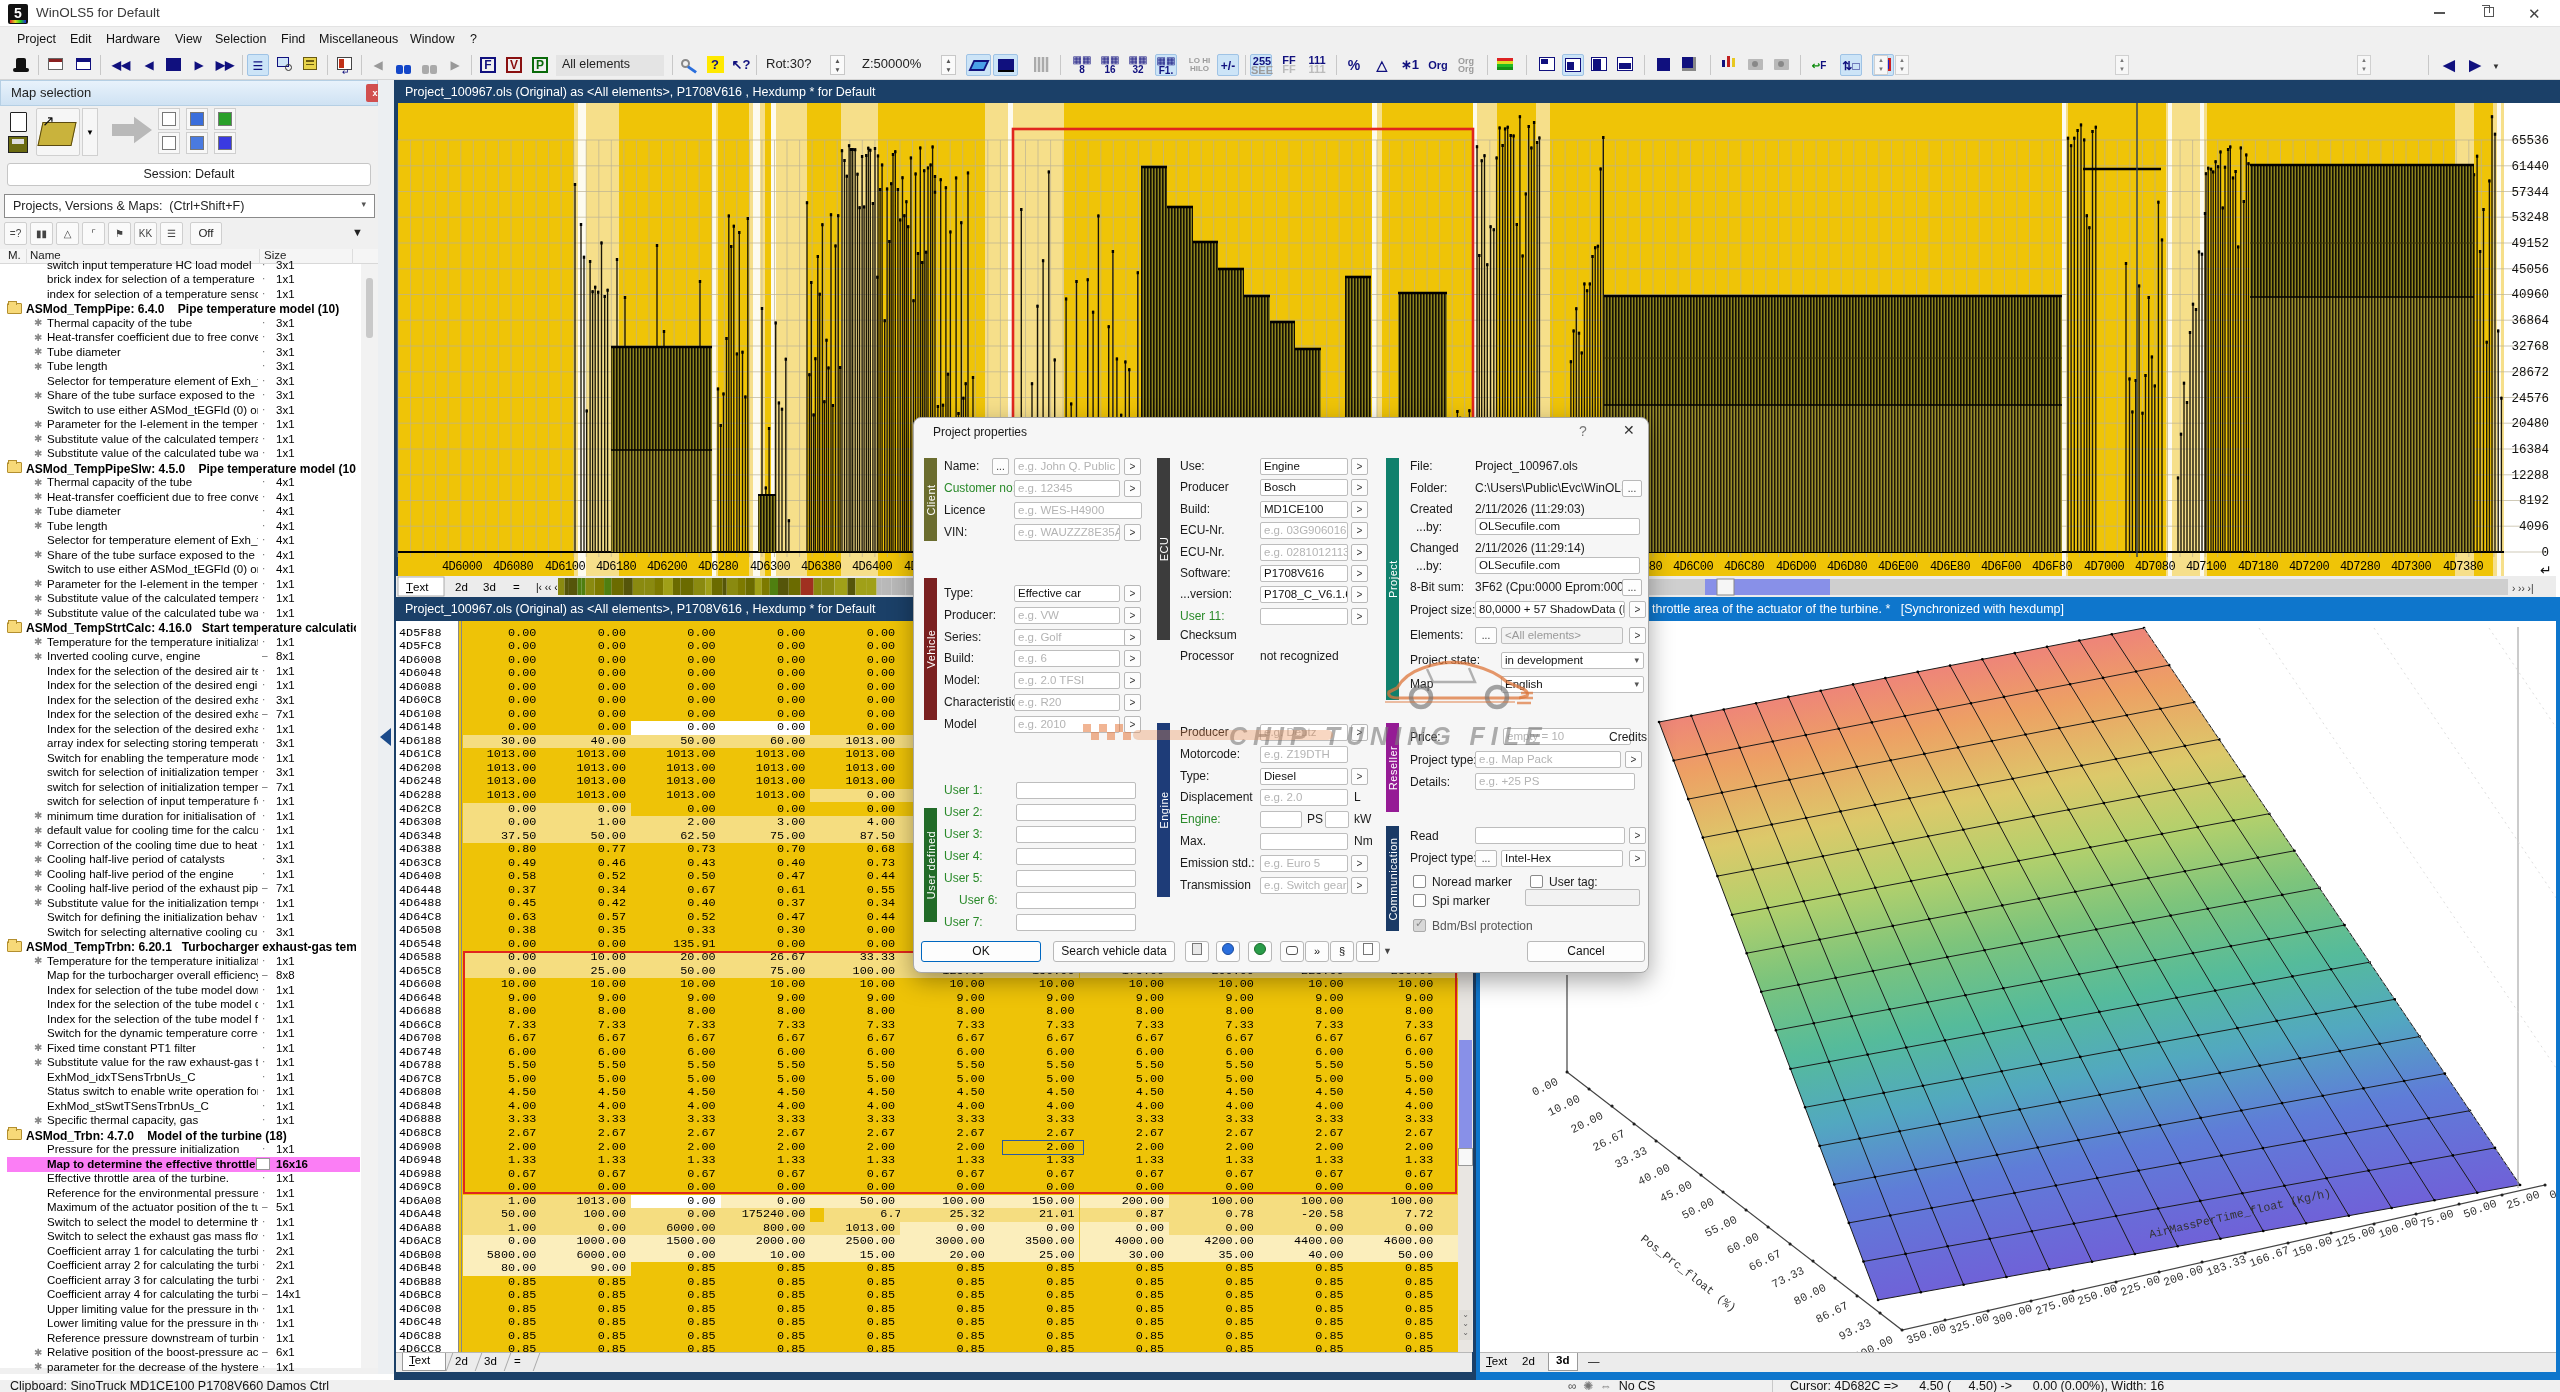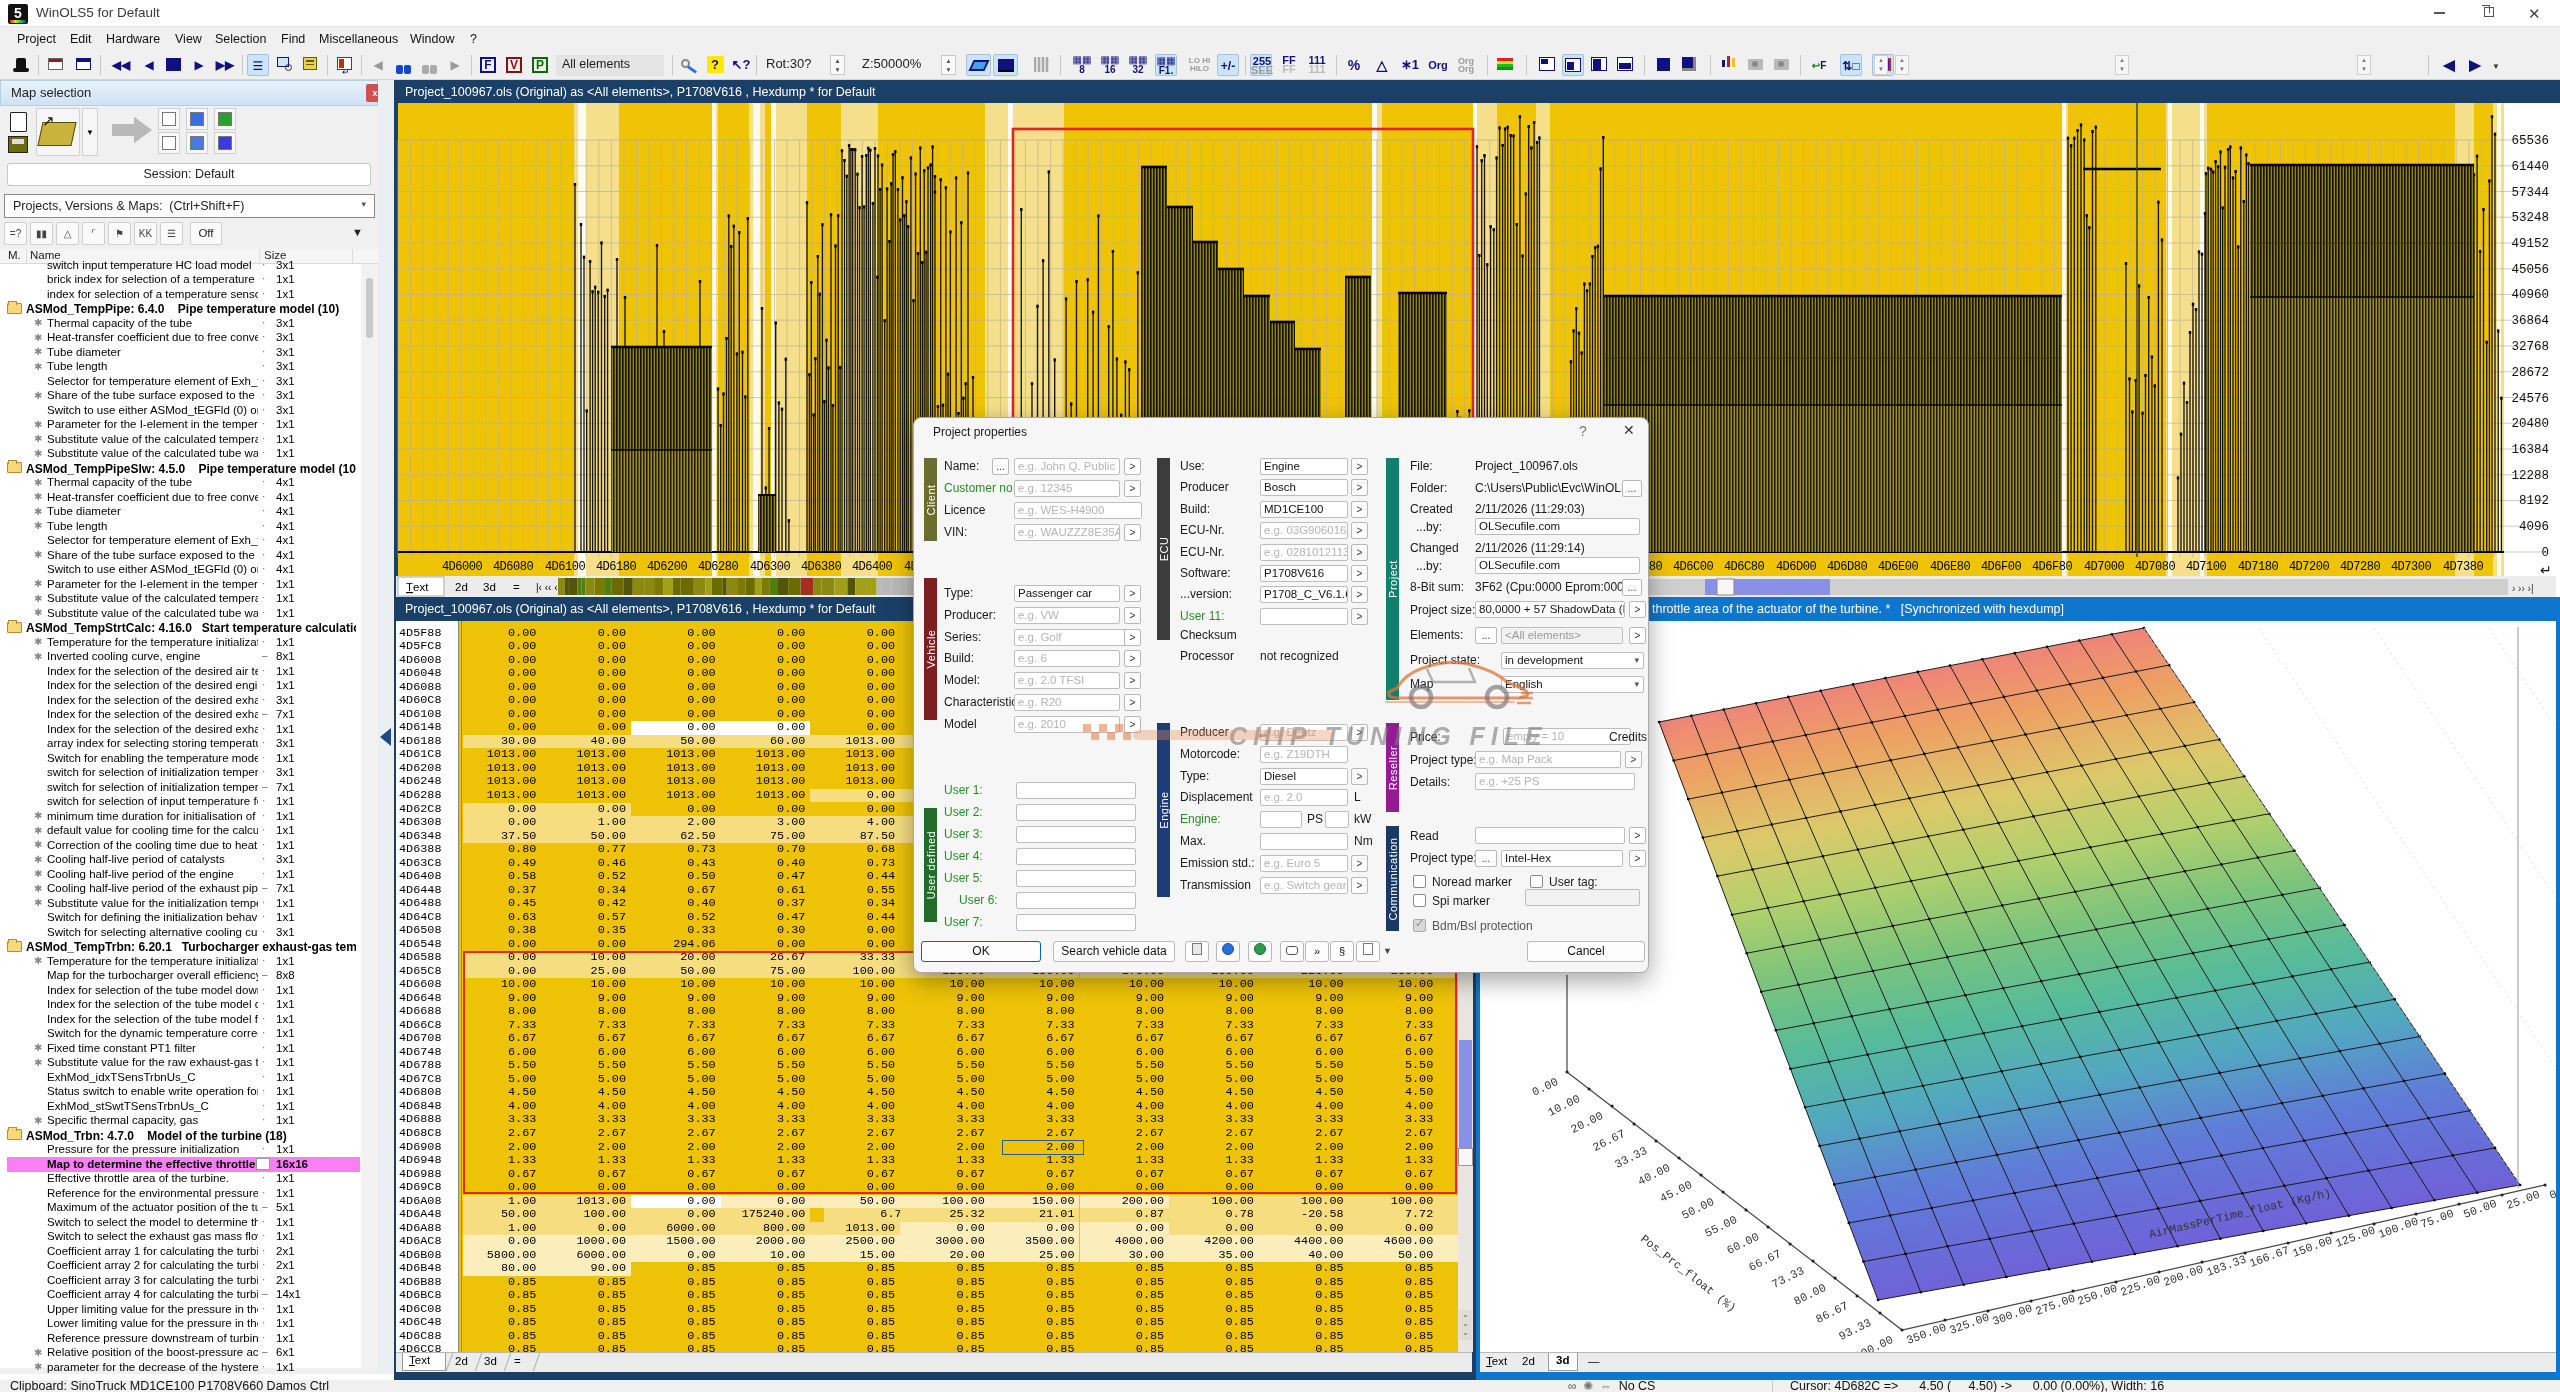--- a/index.html
+++ b/index.html
@@ -1155,21 +1155,21 @@
       <span class="hc bgd" style="left:684.5px">0.00</span>
       <span class="hc bgd" style="left:774.2px">0.00</span>
       <span class="hc bgd" style="left:863.9px">0.00</span>
       <span class="hc bgd" style="left:953.6px">0.00</span>
       <span class="hc bgd" style="left:1043.3px;width:20px">&nbsp;</span>
       <span class="hadr">4D6508</span>
     </div>
 <div class="hrow" style="top:937.7px">
       <span class="hc bgd" style="left:68px;width:78.3px">0.00</span>
       <span class="hc bgd" style="left:146.3px">0.00</span>
-      <span class="hc bgd" style="left:236.0px">294.06</span>
+      <span class="hc bgd" style="left:236.0px">135.91</span>
       <span class="hc bgd" style="left:325.7px">0.00</span>
       <span class="hc bgd" style="left:415.4px">0.00</span>
       <span class="hc bgd" style="left:505.1px">0.00</span>
       <span class="hc bgd" style="left:594.8px">0.00</span>
       <span class="hc bgd" style="left:684.5px">0.00</span>
       <span class="hc bgd" style="left:774.2px">0.00</span>
       <span class="hc bgd" style="left:863.9px">0.00</span>
       <span class="hc bgd" style="left:953.6px">0.00</span>
       <span class="hc bgd" style="left:1043.3px;width:20px">&nbsp;</span>
       <span class="hadr">4D6548</span>
@@ -1746,21 +1746,21 @@
       <div class="dbtn" style="left:211px;top:41px;width:17px">&gt;</div>
       <div class="dl" style="left:31px;top:64px"><span class="dgreen">Customer no:</span></div>
       <div class="din dph" style="left:101px;top:63px;width:106px">e.g. 12345</div>
       <div class="dbtn" style="left:211px;top:63px;width:17px">&gt;</div>
       <div class="dl" style="left:31px;top:86px">Licence</div>
       <div class="din dph" style="left:101px;top:85px;width:128px">e.g. WES-H4900</div>
       <div class="dl" style="left:31px;top:108px">VIN:</div>
       <div class="din dph" style="left:101px;top:107px;width:106px">e.g. WAUZZZ8E35A23</div>
       <div class="dbtn" style="left:211px;top:107px;width:17px">&gt;</div>
       <div class="dl" style="left:31px;top:169px">Type:</div>
-      <div class="din" style="left:101px;top:168px;width:106px">Passenger car</div>
+      <div class="din" style="left:101px;top:168px;width:106px">Effective car</div>
       <div class="dbtn" style="left:211px;top:168px;width:17px">&gt;</div>
       <div class="dl" style="left:31px;top:190.8px">Producer:</div>
       <div class="din dph" style="left:101px;top:189.8px;width:106px">e.g. VW</div>
       <div class="dbtn" style="left:211px;top:189.8px;width:17px">&gt;</div>
       <div class="dl" style="left:31px;top:212.60000000000002px">Series:</div>
       <div class="din dph" style="left:101px;top:211.60000000000002px;width:114px">e.g. Golf</div>
       <div class="dbtn" style="left:211px;top:211.60000000000002px;width:17px">&gt;</div>
       <div class="dl" style="left:31px;top:234.40000000000003px">Build:</div>
       <div class="din dph" style="left:101px;top:233.40000000000003px;width:106px">e.g. 6</div>
       <div class="dbtn" style="left:211px;top:233.40000000000003px;width:17px">&gt;</div>

